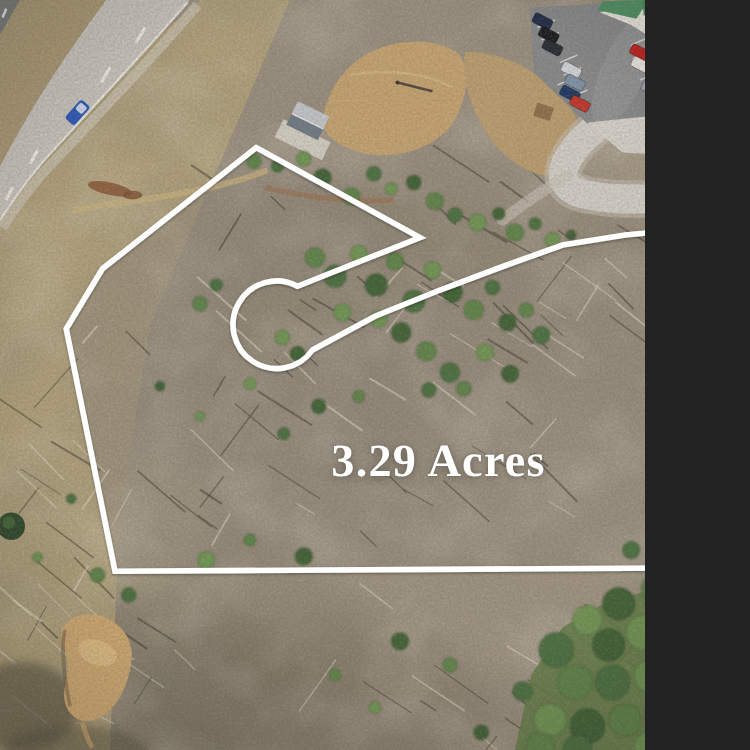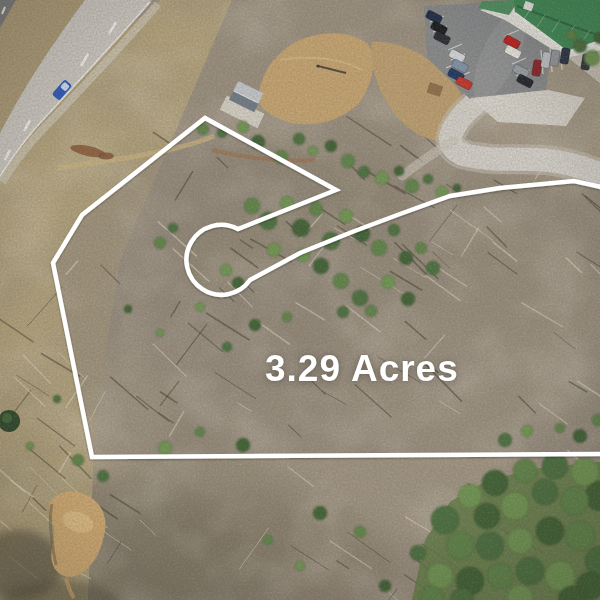--- a/index.html
+++ b/index.html
@@ -1,16 +1,16 @@
 <!DOCTYPE html>
 <html><head>
 <meta charset="utf-8">
 <style>
   html,body{margin:0;padding:0;background:#222;}
-  .stage{position:relative;width:600px;height:600px;overflow:hidden;font-family:Liberation Sans, sans-serif;text-align:center;}
+  .stage{position:relative;width:516px;height:600px;overflow:hidden;font-family:Liberation Serif, serif;text-align:center;}
   .stage svg{position:absolute;left:0;top:0;}
   .acreage{
     position:absolute;left:265px;top:348px;
     font-size:37px;font-weight:bold;letter-spacing:1px;color:#ffffff;
     text-shadow:0 1px 8px rgba(0,0,0,.30),0 0 2px rgba(0,0,0,.18);
     white-space:nowrap;user-select:none;
   }
 </style>
 </head>
 <body>

